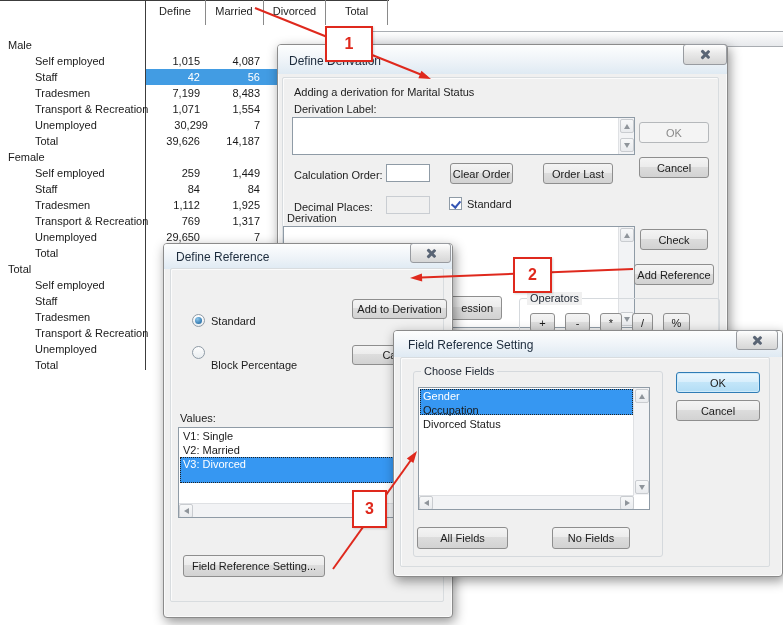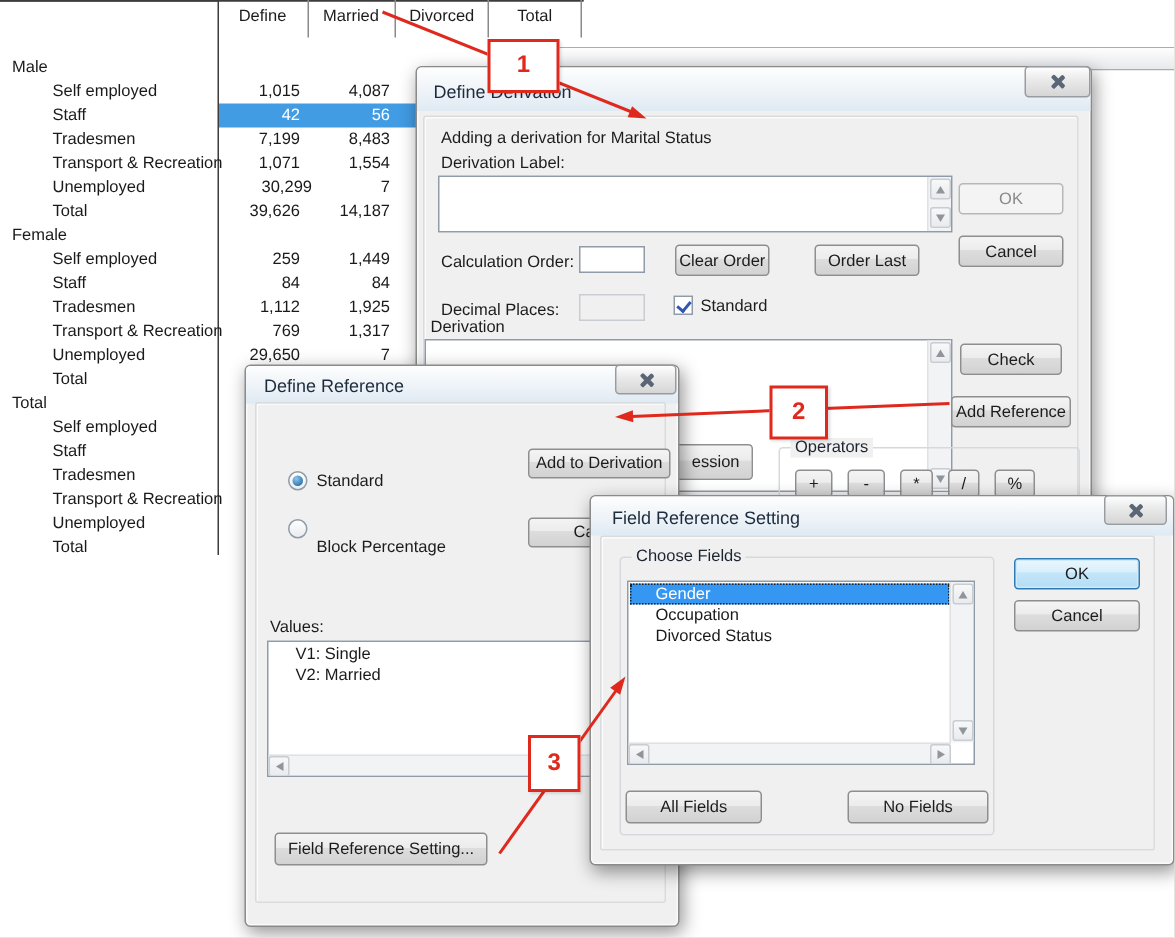--- a/index.html
+++ b/index.html
@@ -42,21 +42,21 @@
   .lbl{position:absolute;white-space:nowrap;line-height:14px;color:#1c1c1c}
   .btn{position:absolute;display:flex;align-items:center;justify-content:center;font-size:11px;color:#1c1c1c;
        background:linear-gradient(#f4f4f4,#ececec 45%,#dddddd 46%,#d2d2d2);
        border:1px solid var(--btnborder);border-radius:3px;white-space:nowrap}
   .btn.default{border-color:#2f7cb5;background:linear-gradient(#eaf6fd,#d9effc 45%,#c4e6f9 46%,#b2ddf5);
        box-shadow:inset 0 0 0 1px #cfeafa}
   .btn.disabled{background:#f4f4f4;border-color:#b5b8bb;color:#8a8a8a;box-shadow:none}
   .edit{position:absolute;background:#fff;border:1px solid #8f9ba6}
   .edit.disabled{background:#f0f0f0;border-color:#c9cdd2}
   .listbox{position:absolute;background:#fff;border:1px solid #8f9ba6;overflow:hidden}
-  .li{position:absolute;left:1px;right:1px;height:14px;line-height:14px;padding-left:17px;white-space:nowrap}
+  .li{position:absolute;left:1px;right:1px;height:26px;line-height:14px;padding-left:3px;white-space:nowrap}
   .li.sel{background:var(--sel);color:#fff;outline:1px dotted #222;outline-offset:-1px}
 
   
   .sbv,.sbh{position:absolute;background:#f2f3f5}
   .sbv{border-left:1px solid #dfe1e4}
   .sbh{border-top:1px solid #dfe1e4}
   .sbtn{position:absolute;width:14px;height:14px;background:linear-gradient(#f7f8f9,#e9ebee);
         border:1px solid #c9ccd0;border-radius:2px;display:flex;align-items:center;justify-content:center}
   .tu{width:0;height:0;border-left:3.5px solid transparent;border-right:3.5px solid transparent;border-bottom:5px solid #8f959b}
   .td{width:0;height:0;border-left:3.5px solid transparent;border-right:3.5px solid transparent;border-top:5px solid #8f959b}
@@ -231,20 +231,21 @@
     <div class="radio" style="left:28px;top:102px"></div>
     <div class="lbl" style="left:47px;top:114px">Block Percentage</div>
 
     <div class="btn" style="left:188px;top:55px;width:95px;height:20px">Add to Derivation</div>
     <div class="btn" style="left:188px;top:101px;width:95px;height:20px">Cancel</div>
 
     <div class="lbl" style="left:16px;top:167px">Values:</div>
     <div class="listbox" style="left:14px;top:183px;width:270px;height:91px">
       <div class="li" style="top:1px">V1: Single</div>
       <div class="li" style="top:15px">V2: Married</div>
+      <div class="li sel" style="top:29px">V3: Divorced</div>
       <div class="sbh" style="left:0;bottom:0;height:14px;width:268px">
         <div class="sbtn" style="left:0;top:0">
             <span class="tl"></span>
           </div>
         <div class="sbtn" style="right:0;top:0">
             <span class="tr"></span>
           </div>
       </div>
     </div>
 
@@ -279,21 +280,21 @@
         <div class="sbtn" style="left:0;top:0">
             <span class="tl"></span>
           </div>
         <div class="sbtn" style="right:0;top:0">
             <span class="tr"></span>
           </div>
       </div>
     </div>
 
     <div class="btn" style="left:23px;top:196px;width:91px;height:22px">All Fields</div>
-    <div class="btn" style="left:171px;top:196px;width:94px;height:22px">No Fields</div>
+    <div class="btn" style="left:158px;top:196px;width:78px;height:22px">No Fields</div>
     <div class="btn default" style="left:282px;top:41px;width:84px;height:21px">OK</div>
     <div class="btn" style="left:282px;top:69px;width:84px;height:21px">Cancel</div>
   </div>
 
   <svg id="arrows" width="783" height="625">
     <line x1="255" y1="8" x2="427" y2="77" stroke="#df291d" stroke-width="2"></line>
     <polygon points="431,79 418.4,78.2 421.4,70.8" fill="#df291d"></polygon>
     <line x1="421" y1="277.6" x2="633" y2="269" stroke="#df291d" stroke-width="2"></line>
     <polygon points="410,278 422.2,281.5 421.9,273.5" fill="#df291d"></polygon>
     <line x1="411" y1="460" x2="333" y2="569" stroke="#df291d" stroke-width="2"></line>

